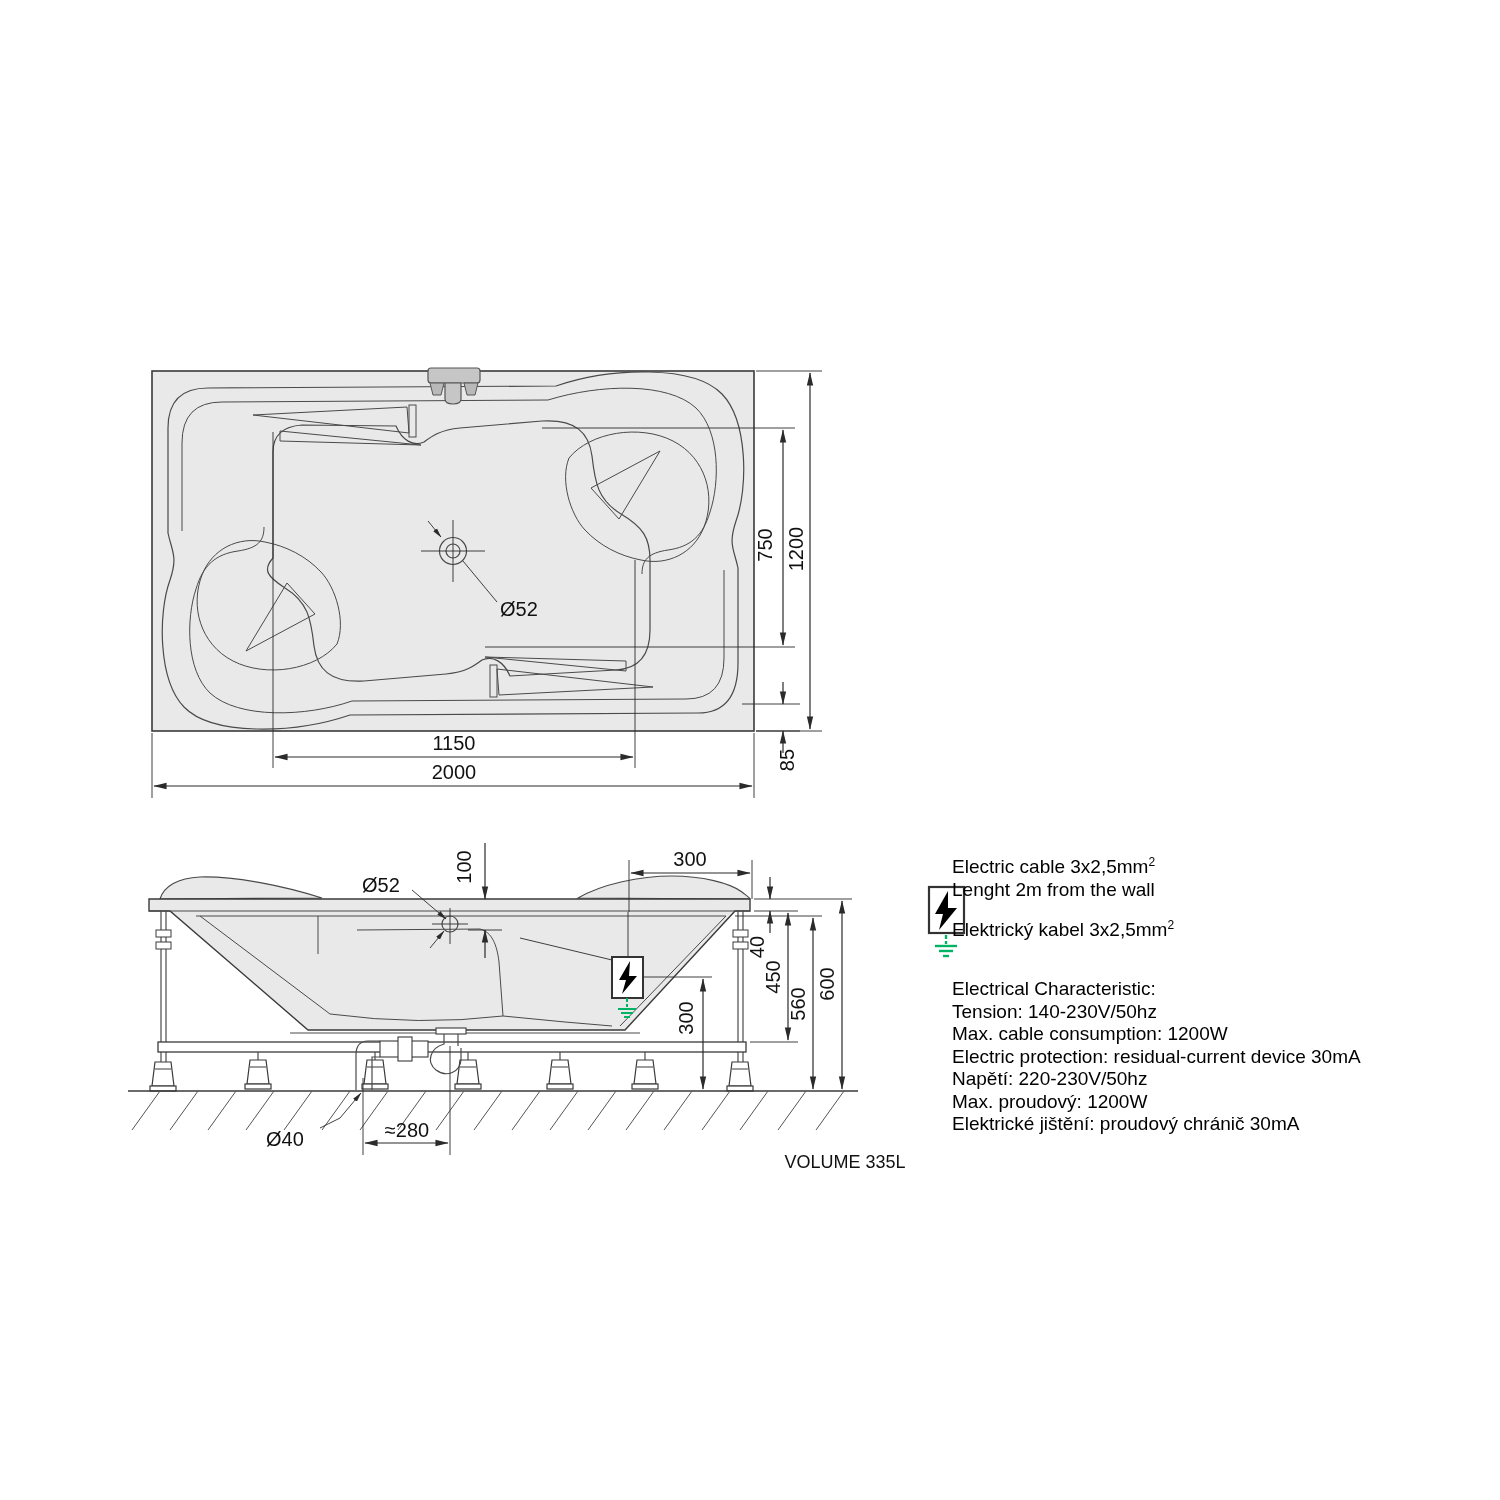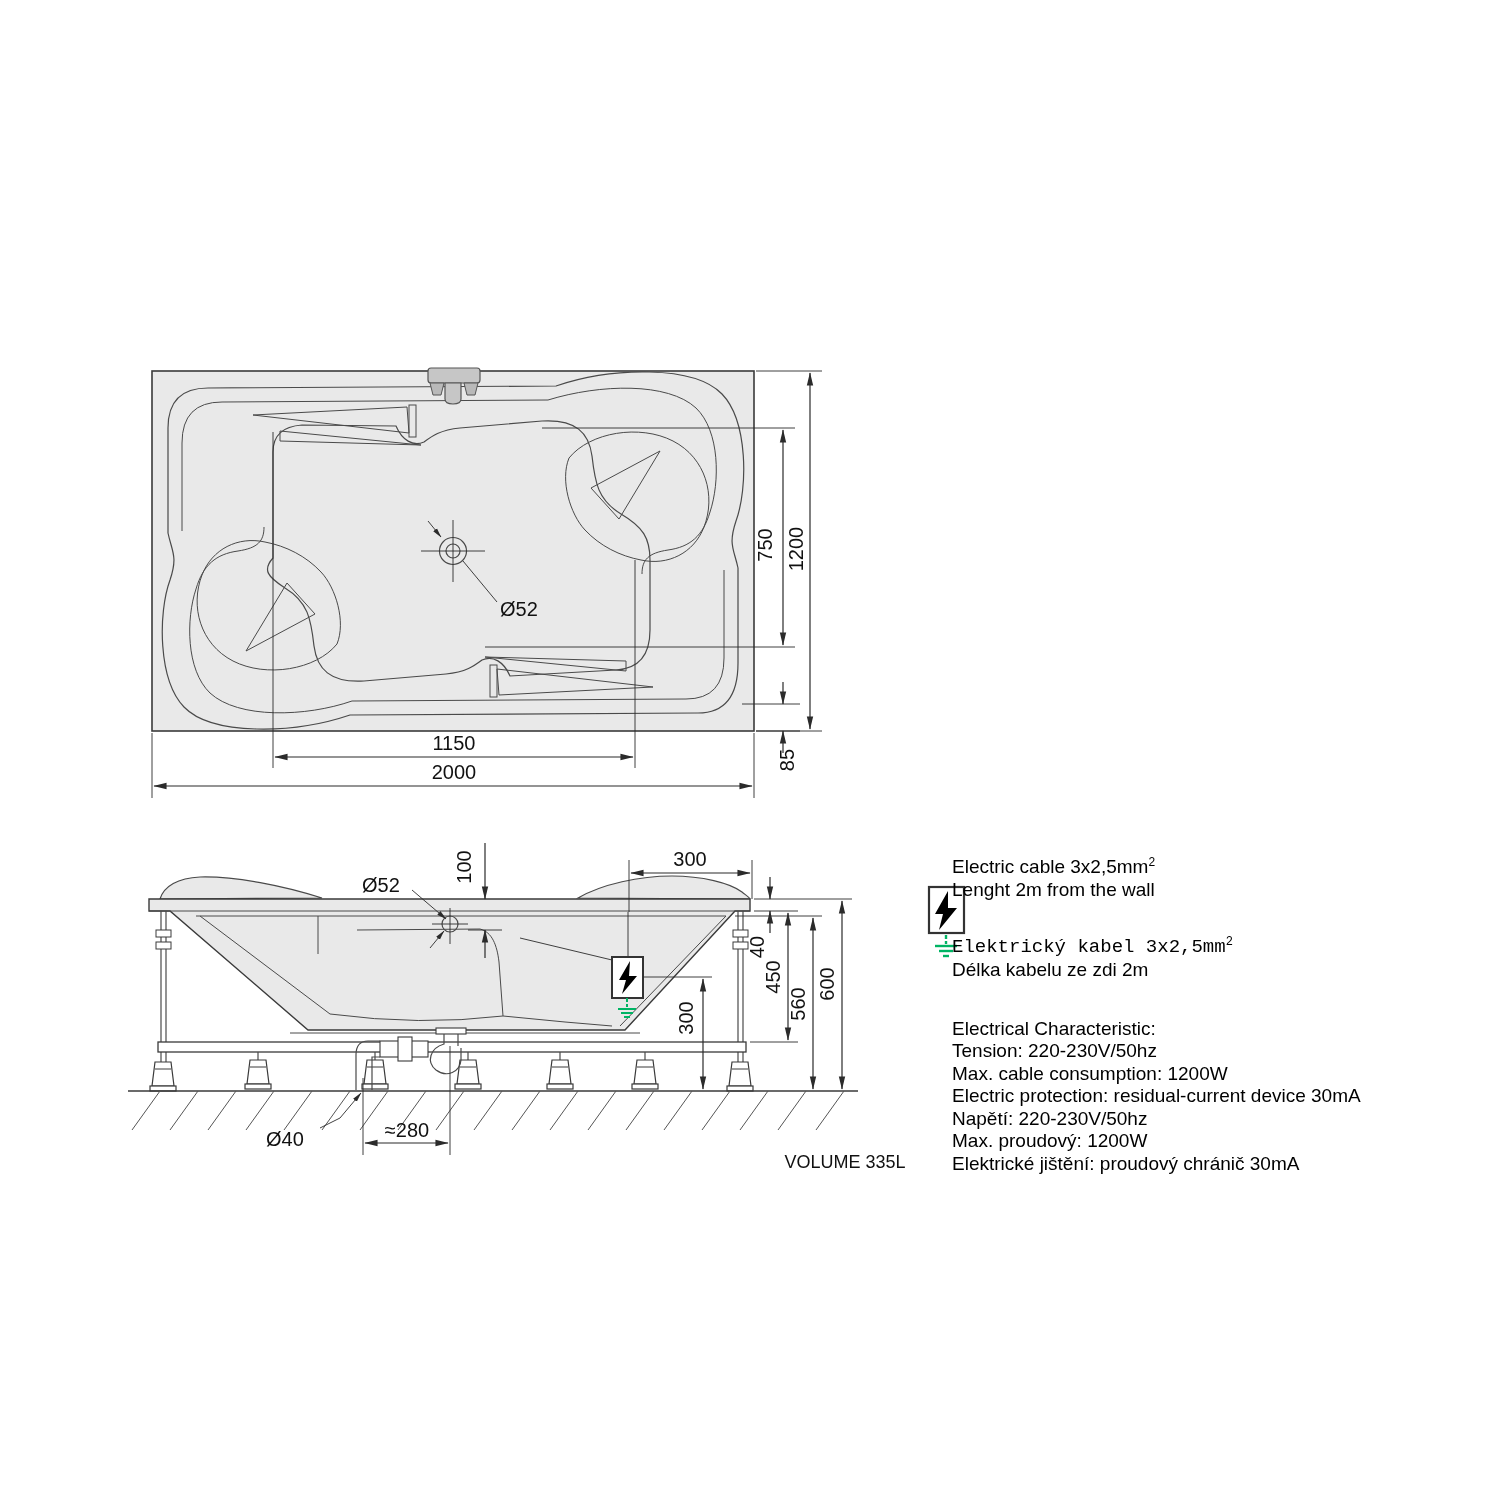--- a/index.html
+++ b/index.html
@@ -7,21 +7,21 @@
           font-family:"Liberation Sans",sans-serif;color:#111;}
   svg{position:absolute;overflow:visible;}
   .c1{stroke:#4a4a4a;stroke-width:1.2;fill:none;}
   .c2{stroke:#4a4a4a;stroke-width:1;fill:none;}
   .dim{stroke:#2b2b2b;stroke-width:1.2;fill:none;}
   .ext{stroke:#2b2b2b;stroke-width:0.9;fill:none;}
   text.d{font:20px "Liberation Sans",sans-serif;fill:#111;}
   text.v{font:18px "Liberation Sans",sans-serif;fill:#111;}
   #notes{position:absolute;left:952px;top:851px;width:470px;
          font-size:19px;line-height:22.5px;color:#000;}
-  #notes .gap-s{margin-top:30px;font-family:Liberation Mono, monospace;}
+  #notes .gap-s{margin-top:13px;}
   #notes .gap-l{margin-top:36px;}
   #notes sup{font-size:12px;}
   #elec-icon{position:absolute;left:926px;top:882px;}
 </style>
 </head>
 <body>
 
 <div id="canvas">
 
   <svg style="left:120px;top:350px" width="730" height="460" viewBox="120 350 730 460">
@@ -320,23 +320,22 @@
       <line x1="9" y1="64" x2="31" y2="64"></line>
       <line x1="13" y1="69" x2="27" y2="69"></line>
       <line x1="17" y1="74" x2="23" y2="74"></line>
     </g>
   </svg>
 
   <div id="notes">
     <div><span>Electric cable 3x2,5mm</span><sup>2</sup></div>
     <div>Lenght 2m from the wall</div>
     <div class="gap-s"><span>Elektrický kabel 3x2,5mm</span><sup>2</sup></div>
-    <div>Délka kabelu ze zdi 2m</div>
     <div class="gap-l">Electrical Characteristic:</div>
-    <div>Tension: 220-230V/50hz</div>
+    <div>Tension: 140-230V/50hz</div>
     <div>Max. cable consumption: 1200W</div>
     <div>Electric protection: residual-current device 30mA</div>
     <div>Napětí: 220-230V/50hz</div>
     <div>Max. proudový: 1200W</div>
     <div>Elektrické jištění: proudový chránič 30mA</div>
   </div>
 
 </div>
 
 </body></html>

